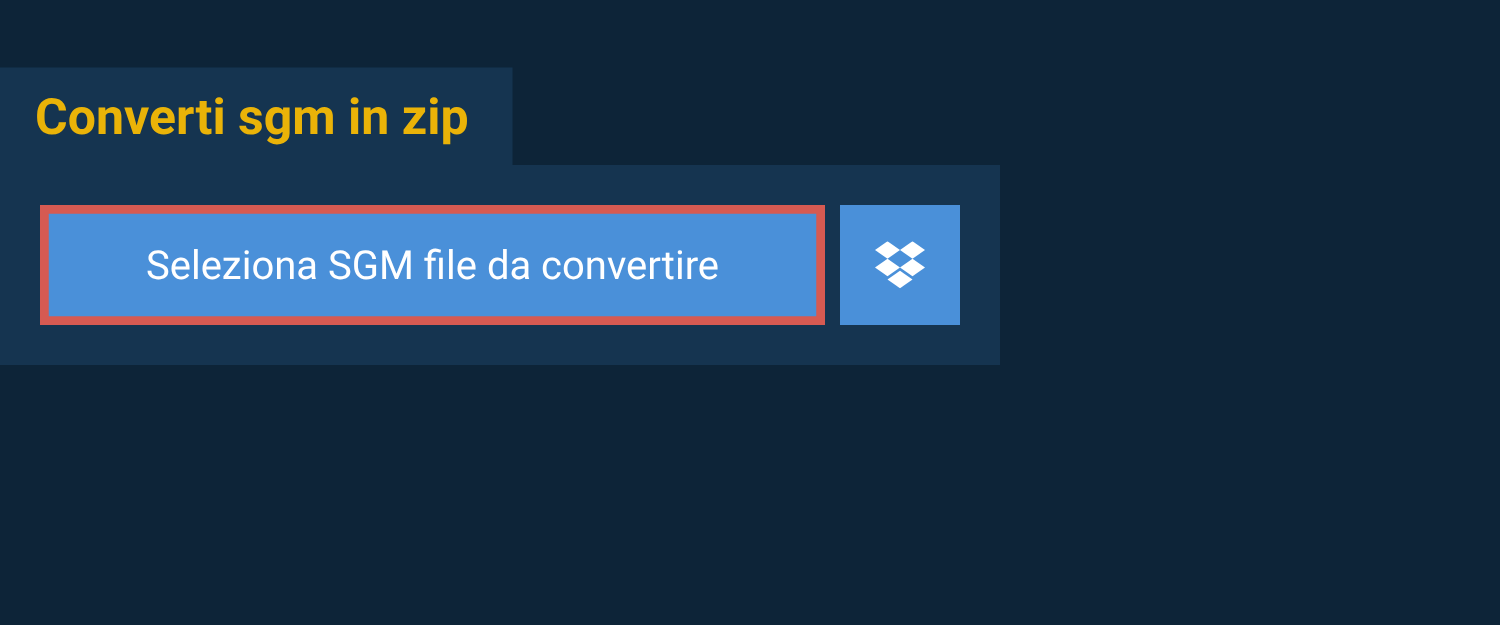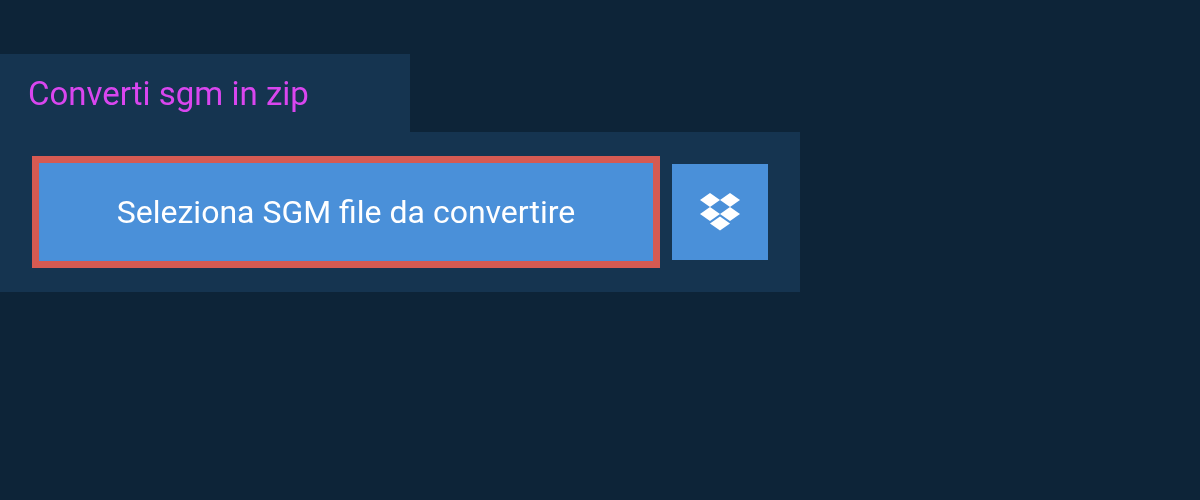--- a/index.html
+++ b/index.html
@@ -19,39 +19,39 @@
       top: 54px;
       left: 0;
       width: 410px;
       height: 78px;
       background: #153450;
       display: flex;
       align-items: center;
       padding-left: 28px;
     }
     .tab-title {
-      color: #d946ef;
-      font-size: 33px;
-      font-weight: 400;
+      color: #eab308;
+      font-size: 40px;
+      font-weight: 700;
     }
     .panel {
       position: absolute;
       top: 132px;
       left: 0;
       width: 800px;
       height: 160px;
       background: #153450;
       display: flex;
       align-items: center;
       padding: 32px;
       gap: 12px;
     }
     .select-button {
       flex: 1;
-      height: 112px;
+      height: 96px;
       background: #4a90d9;
       border: 7px solid #d65a52;
       display: flex;
       align-items: center;
       justify-content: center;
       cursor: pointer;
     }
     .select-button-label {
       color: #ffffff;
       font-size: 32px;

